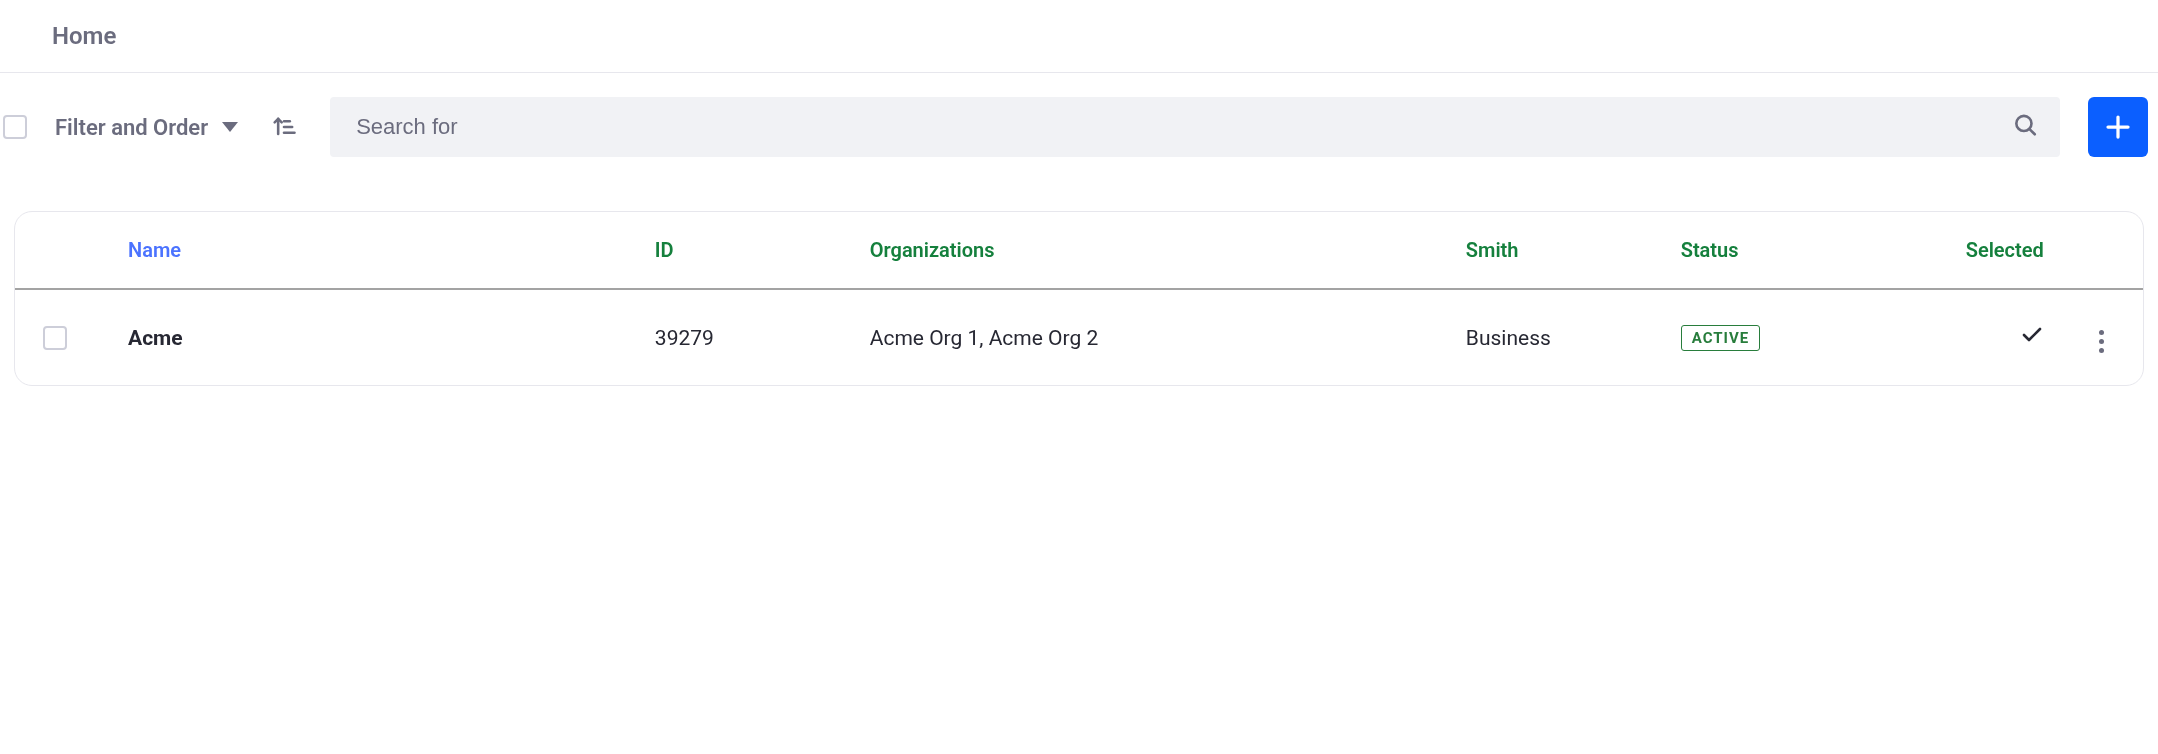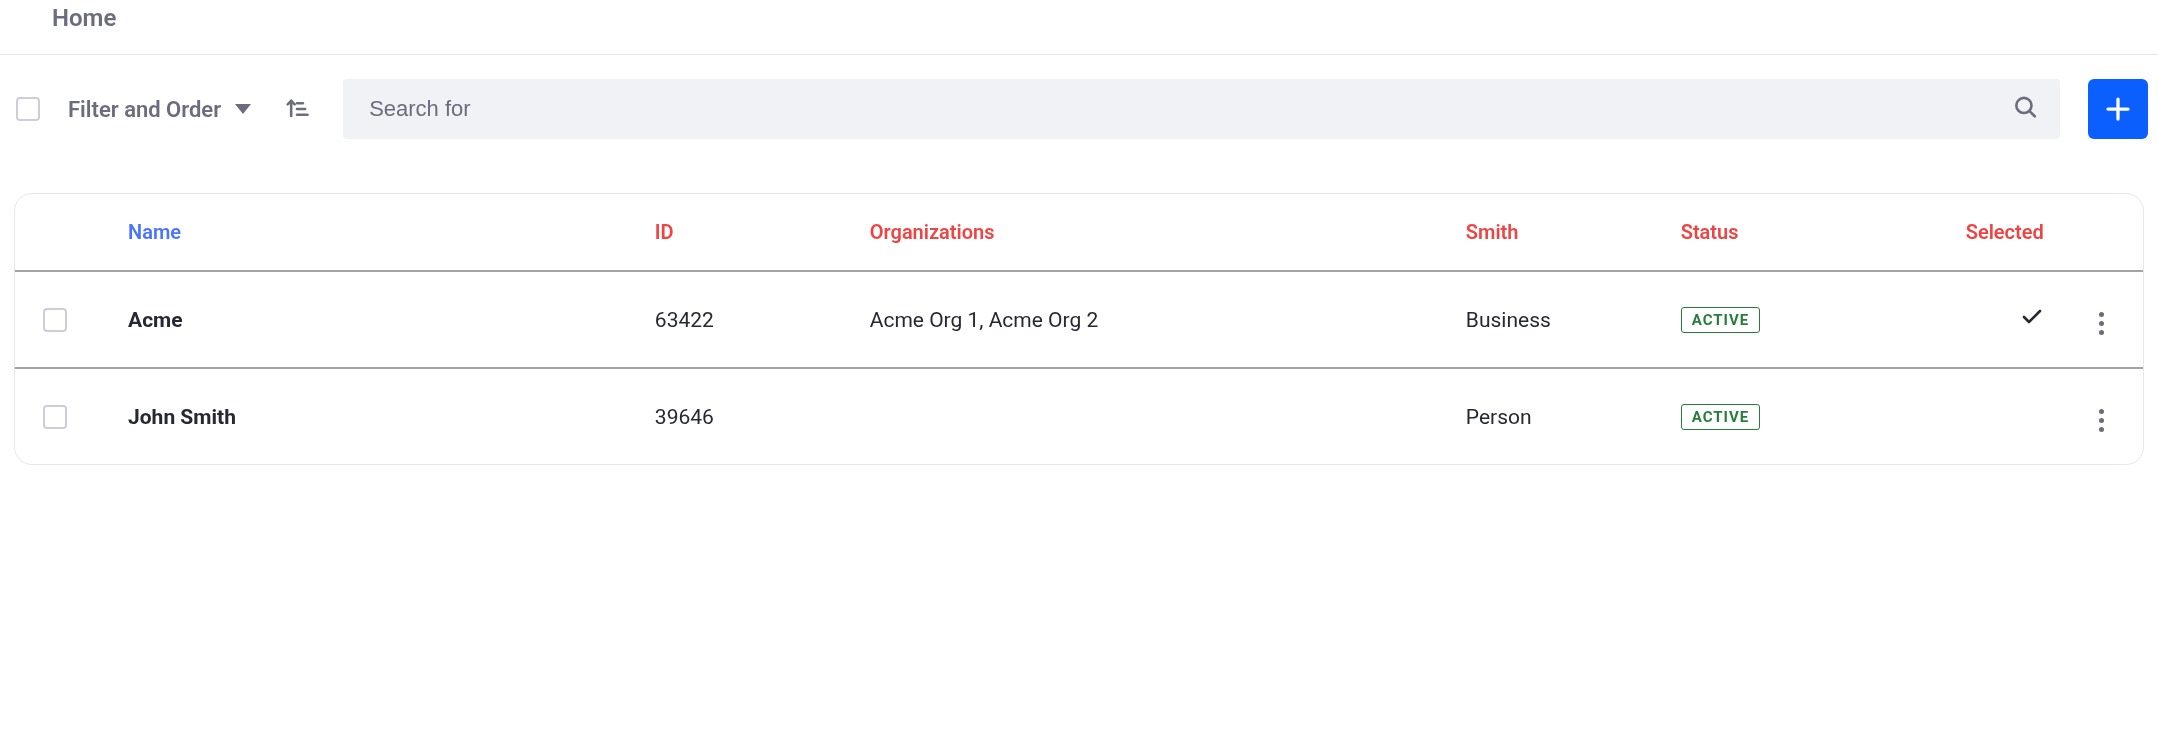--- a/index.html
+++ b/index.html
@@ -10,32 +10,32 @@
     color:#272833;
     background:#ffffff;
     width:2158px;
   }
 
   
   .topnav {
     display:flex;
     align-items:center;
     gap:48px;
-    padding: 4px 52px 22px 52px;
+    padding: 22px 52px 22px 52px;
     border-bottom:1px solid #e7e7ed;
   }
   .topnav a { text-decoration:none; font-size:24px; font-weight:600; }
   .topnav .inactive { color:#6b6c7e; }
   .topnav .active   { color:#272833; }
 
   
   .toolbar {
     display:flex;
     align-items:center;
-    padding: 24px 10px 24px 16px;
+    padding: 24px 10px 24px 3px;
     gap:28px;
   }
   .checkbox {
     width:24px; height:24px;
     border:2px solid #cdced9;
     border-radius:4px;
     background:#fff;
     flex:0 0 auto;
   }
   .filter-order {
@@ -93,21 +93,21 @@
     margin: 30px 14px 0 14px;
     border:1px solid #e7e7ed;
     border-radius:18px;
     overflow:hidden;
   }
   table { width:100%; border-collapse:collapse; }
   th, td { text-align:left; }
   thead th {
     font-size:20px;
     font-weight:600;
-    color:#ef4444;
+    color:#15803d;
     padding: 26px 16px;
   }
   tbody td {
     padding: 26px 16px;
     border-top:2px solid #a3a3a3;
     font-size:21px;
     color:#272833;
     vertical-align:middle;
   }
   .col-check   { width:70px;  padding-left:28px !important; }
@@ -212,46 +212,30 @@
         <th class="col-actions"></th>
       </tr>
     </thead>
     <tbody id="tbody">
 
     <tr>
           <td class="col-check">
             <div class="checkbox"></div>
           </td>
           <td class="col-name name-cell">Acme</td>
-          <td class="col-id">63422</td>
+          <td class="col-id">39279</td>
           <td class="col-orgs">Acme Org 1, Acme Org 2</td>
           <td class="col-type">Business</td>
           <td class="col-status"><span class="badge">ACTIVE</span></td>
           <td class="col-selected"><span class="check-mark">
               <svg width="24" height="24" viewBox="0 0 24 24" fill="none" stroke="currentColor" stroke-width="2.6" stroke-linecap="round" stroke-linejoin="round">
                 <polyline points="20 6 9 17 4 12"></polyline>
               </svg>
             </span></td>
           <td class="col-actions"><span class="kebab">
               <span></span>
               <span></span>
               <span></span>
             </span></td>
         </tr>
-        <tr>
-          <td class="col-check">
-            <div class="checkbox"></div>
-          </td>
-          <td class="col-name name-cell">John Smith</td>
-          <td class="col-id">39646</td>
-          <td class="col-orgs"></td>
-          <td class="col-type">Person</td>
-          <td class="col-status"><span class="badge">ACTIVE</span></td>
-          <td class="col-selected"></td>
-          <td class="col-actions"><span class="kebab">
-              <span></span>
-              <span></span>
-              <span></span>
-            </span></td>
-        </tr>
       </tbody>
   </table>
 </div>
 
 </body></html>

